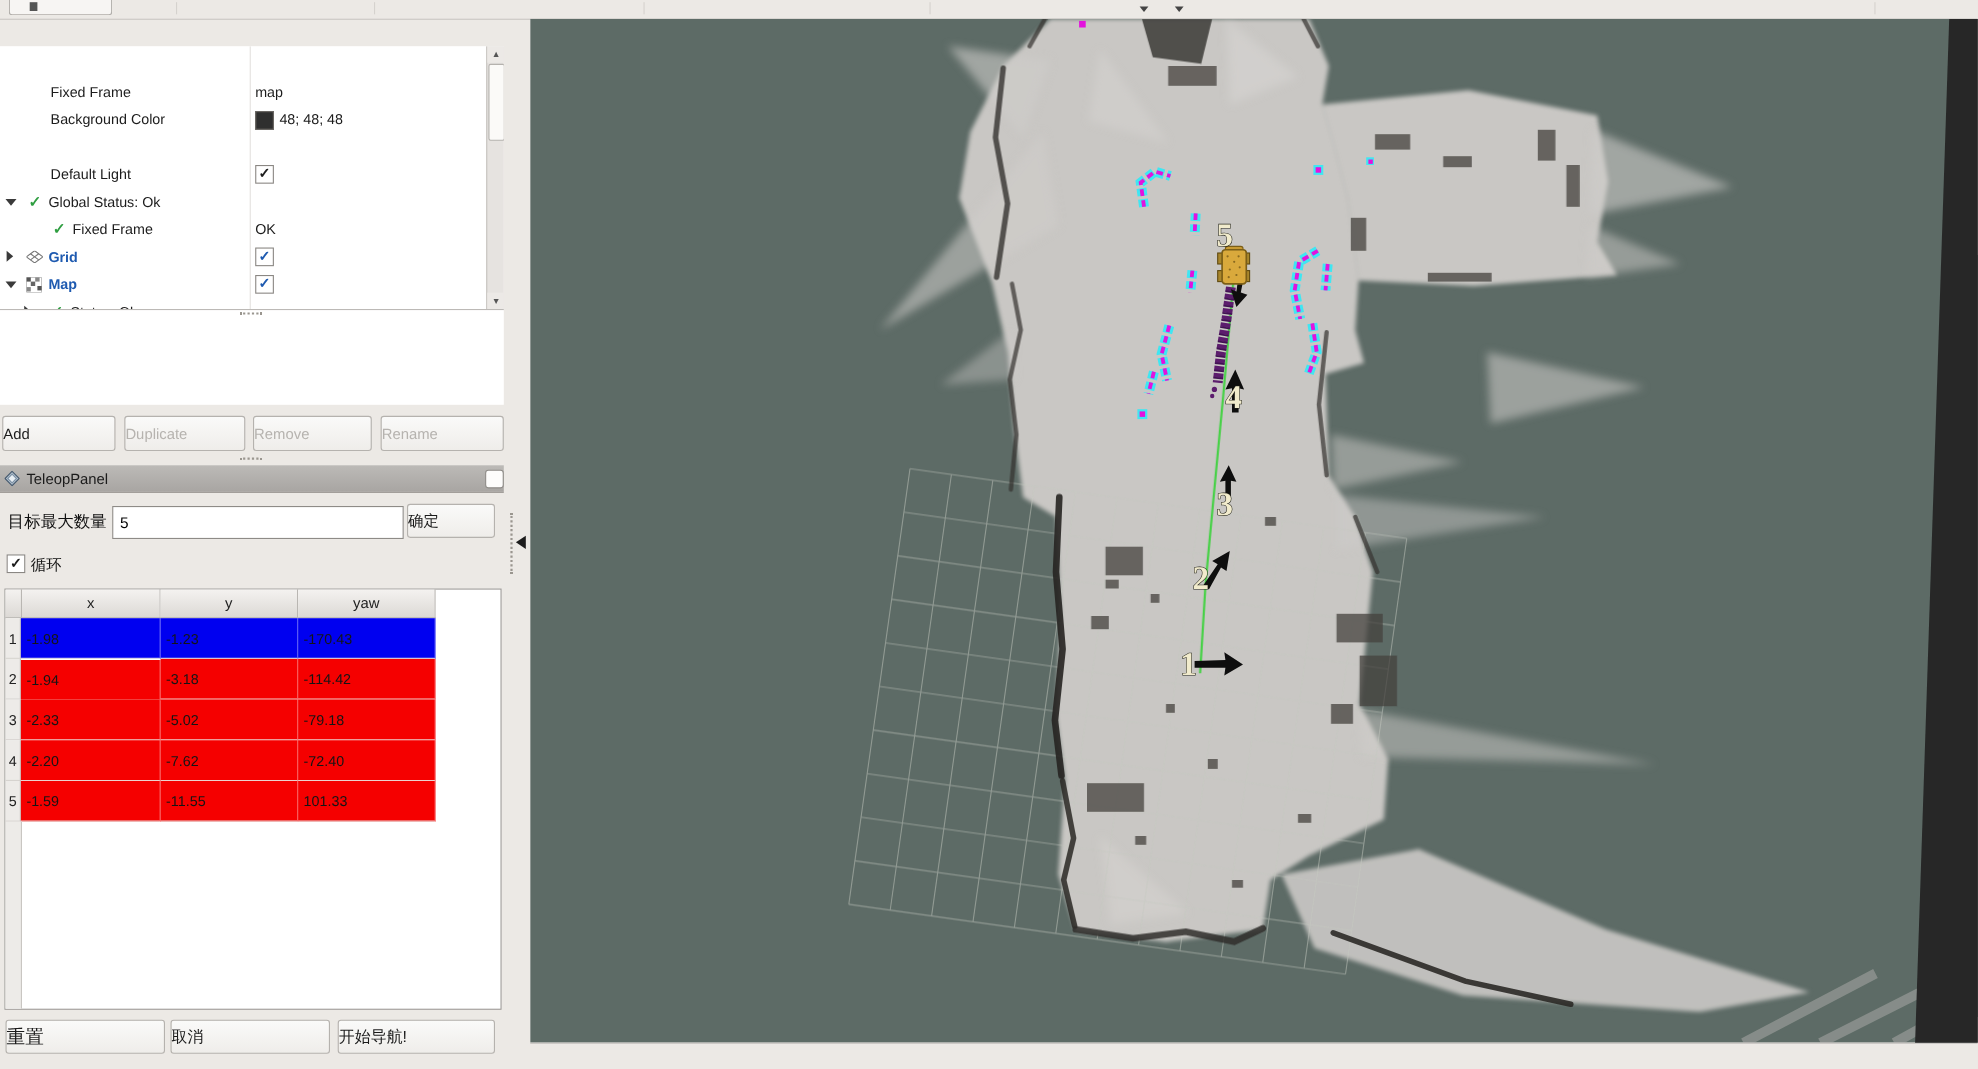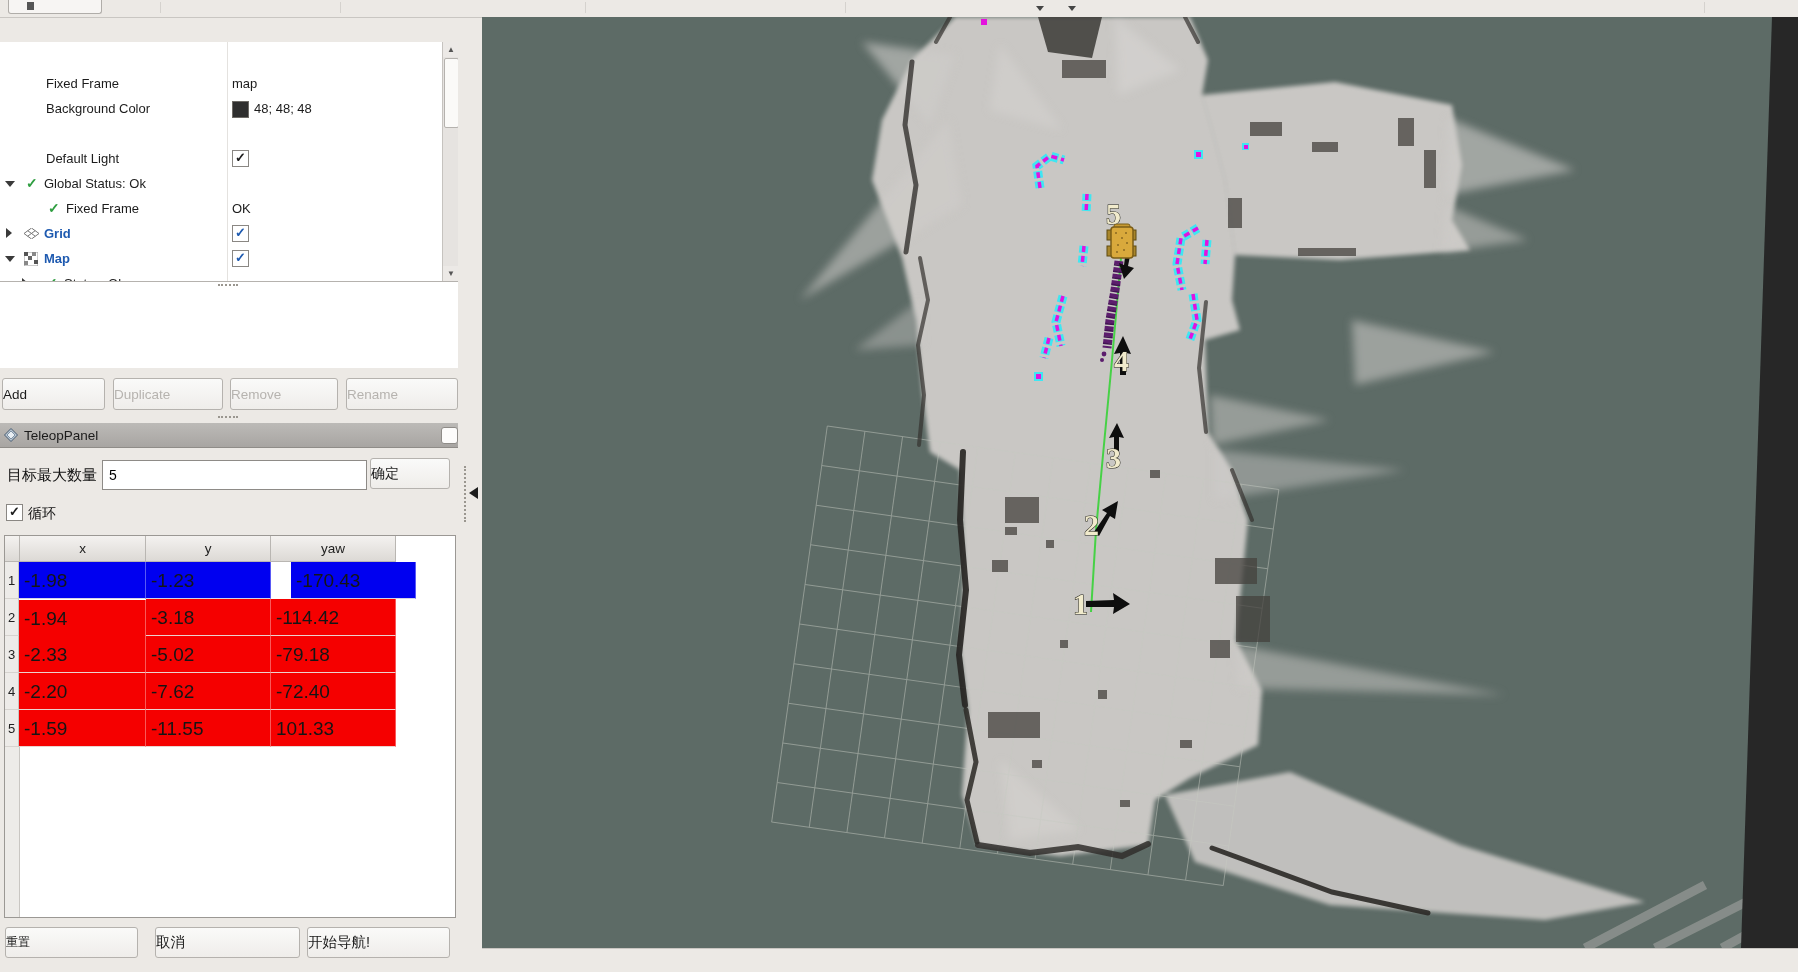--- a/index.html
+++ b/index.html
@@ -32,21 +32,21 @@
   .sbtn{position:absolute;left:0;width:16px;height:15px;background:#ece9e6;color:#555;
     font-size:8px;text-align:center;line-height:15px;}
   .sthumb{position:absolute;left:1px;width:13px;background:#fbfaf8;border:1px solid #b5b2ae;border-radius:2px;}
   .dots{border-top:2px dotted #9a968f;width:20px;height:0;}
   
   .wtable{background:#fff;border:1px solid #9b9894;box-sizing:border-box;}
   .hcell{position:absolute;top:0;height:26px;line-height:26px;text-align:center;font-size:13.5px;color:#222;
     background:linear-gradient(#f4f2f0,#dcd9d5);border-right:1px solid #b9b6b2;border-bottom:1px solid #b9b6b2;box-sizing:border-box;}
   .ncell{position:absolute;width:14px;background:#edebe8;border-right:1px solid #c9c6c2;border-bottom:1px solid #d6d3cf;
     text-align:center;font-size:13px;color:#222;box-sizing:border-box;}
-  .dcell{position:absolute;font-size:19px;color:#151515;line-height:37px;padding-left:5px;box-sizing:border-box;
+  .dcell{position:absolute;font-size:13px;color:#151515;line-height:37px;padding-left:5px;box-sizing:border-box;
     border-right:1px solid rgba(255,255,255,0.35);border-bottom:1px solid rgba(235,233,230,0.9);}
   .row-blue{background:#0000f0;}
   .row-red{background:#f50000;}
   .cjk{font-size:14px;color:#111;}
   .sep{position:absolute;top:2px;width:1px;height:11px;background:#d5d2ce;}
   .ddtri{position:absolute;width:0;height:0;border-left:4px solid transparent;border-right:4px solid transparent;border-top:5px solid #444;}
 </style>
 </head>
 <body>
 
@@ -177,21 +177,21 @@
   <div class="abs wtable" style="left:4px;top:535px;width:452px;height:383px;">
     <div class="hcell" style="left:0;width:15px;"></div>
     <div class="hcell" style="left:15px;width:126px;">x</div>
     <div class="hcell" style="left:141px;width:125px;">y</div>
     <div class="hcell" style="left:266px;width:125px;">yaw</div>
 
     <div>
       <div class="ncell" style="left:0;top:26px;height:37px;line-height:37px;">1</div>
       <div class="dcell row-blue" style="left:14px;top:26px;width:127px;height:37px;">-1.98</div>
       <div class="dcell row-blue" style="left:141px;top:26px;width:125px;height:37px;">-1.23</div>
-      <div class="dcell row-blue" style="left:266px;top:26px;width:125px;height:37px;margin-left:20px;">-170.43</div>
+      <div class="dcell row-blue" style="left:266px;top:26px;width:125px;height:37px;">-170.43</div>
     </div>
 
     <div>
       <div class="ncell" style="left:0;top:63px;height:37px;line-height:37px;">2</div>
       <div class="dcell row-red" style="left:14px;top:64px;width:127px;height:37px;">-1.94</div>
       <div class="dcell row-red" style="left:141px;top:63px;width:125px;height:37px;">-3.18</div>
       <div class="dcell row-red" style="left:266px;top:63px;width:125px;height:37px;">-114.42</div>
     </div>
 
     <div>
@@ -210,21 +210,21 @@
 
     <div>
       <div class="ncell" style="left:0;top:174px;height:37px;line-height:37px;">5</div>
       <div class="dcell row-red" style="left:14px;top:174px;width:127px;height:37px;">-1.59</div>
       <div class="dcell row-red" style="left:141px;top:174px;width:125px;height:37px;">-11.55</div>
       <div class="dcell row-red" style="left:266px;top:174px;width:125px;height:37px;">101.33</div>
     </div>
     <div class="abs" style="left:0;top:211px;width:14px;height:170px;background:#edebe8;border-right:1px solid #c9c6c2;"></div>
   </div>
 
-  <div class="abs btn" style="left:5px;top:927px;width:133px;height:31px;font-size:12px;">
+  <div class="abs btn" style="left:5px;top:927px;width:145px;height:31px;font-size:17px;">
       <span>重置</span>
     </div>
   <div class="abs btn" style="left:155px;top:927px;width:145px;height:31px;font-size:14.5px;">
       <span>取消</span>
     </div>
   <div class="abs btn" style="left:307px;top:927px;width:143px;height:31px;font-size:14.5px;">
       <span>开始导航!</span>
     </div>
 
   <div class="abs" style="left:464px;top:466px;width:2px;height:56px;border-left:2px dotted #9a968f;"></div>

